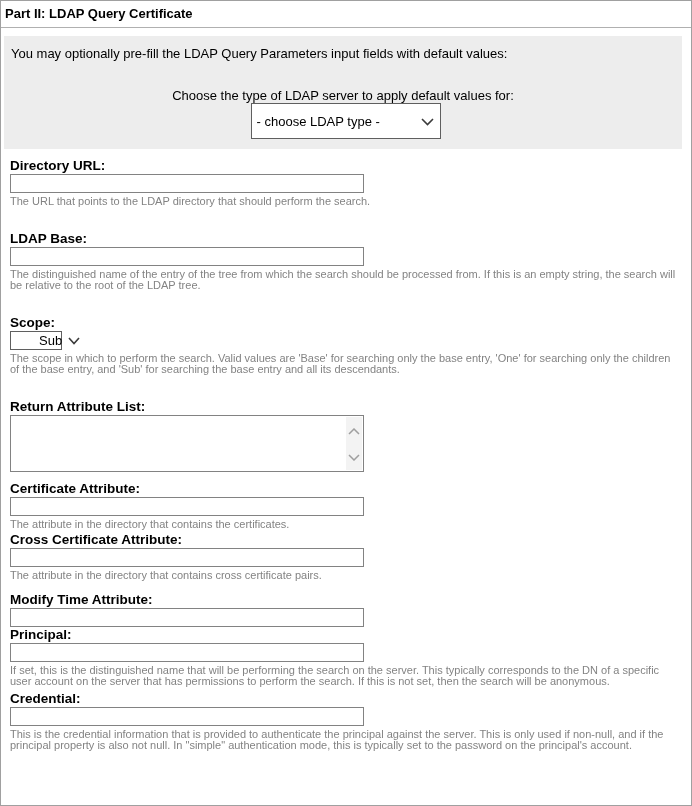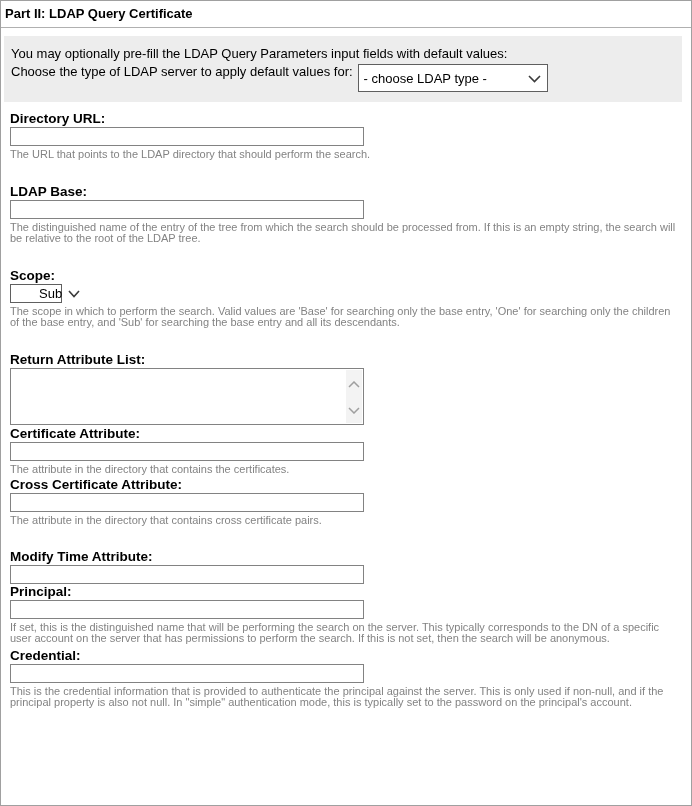--- a/index.html
+++ b/index.html
@@ -27,28 +27,28 @@
     background: #b0b0b0;
     margin-top: 6px;
   }
 
   .intro-box {
     margin: 8px 9px 0 3px;
     background: #ededed;
     padding: 10px 2px 10px 7px;
   }
   .intro-text { font-size: 13px; line-height: 15px; }
-  .intro-row { margin-top: 3px; display: flex; align-items: flex-start; }
+  .intro-row { margin-top: 27px; display: flex; align-items: center; flex-direction: column; }
   .choose-label { font-size: 13px; margin-right: 5px; white-space: nowrap; }
 
   .select {
     display: inline-flex;
     align-items: center;
     justify-content: space-between;
-    height: 28px;
+    height: 36px;
     border: 1px solid #5f5f5f;
     background: #fff;
     padding: 0 6px 0 5px;
     font-size: 13px;
     cursor: default;
     flex: 0 0 auto;
   }
   .ldap-type-select { width: 190px; }
   .scope-select { width: 52px; height: 19px; margin-top: 1px; padding-left: 28px; }
   .select .chev { flex: 0 0 auto; margin-left: 6px; }
@@ -82,23 +82,23 @@
     color: #e2571c;
     text-decoration: underline;
     cursor: pointer;
   }
 
   .f-directory  { margin-top: 10px; }
   .f-base       { margin-top: 24px; }
   .f-scope      { margin-top: 24px; }
   .f-filter     { margin-top: 20px; }
   .f-return     { margin-top: 24px; }
-  .f-cert       { margin-top: 2px; }
+  .f-cert       { margin-top: 10px; }
   .f-cross      { margin-top: 3px;  }
-  .f-modify     { margin-top: 23px; }
+  .f-modify     { margin-top: 11px; }
   .f-principal  { margin-top: 1px;  }
   .f-credential { margin-top: 4px;  }
 
   .fake-textarea {
     position: relative;
     width: 354px;
     height: 57px;
     margin-top: 1px;
     border: 1px solid #828282;
     background: #fff;

